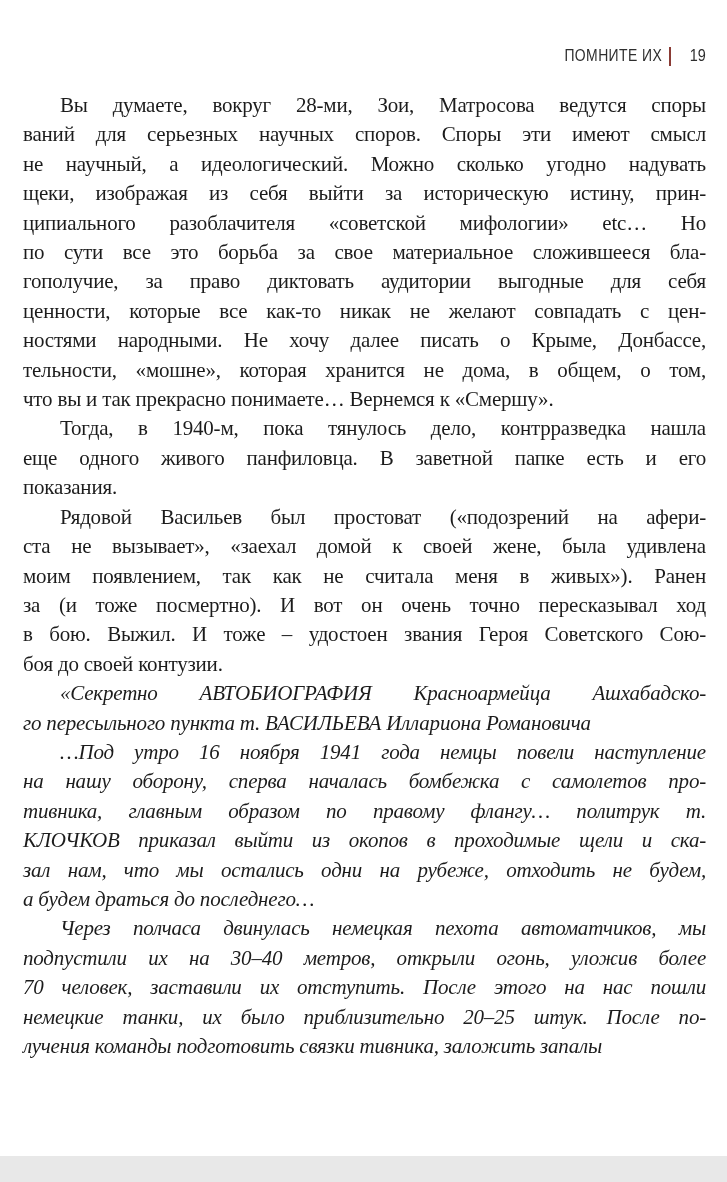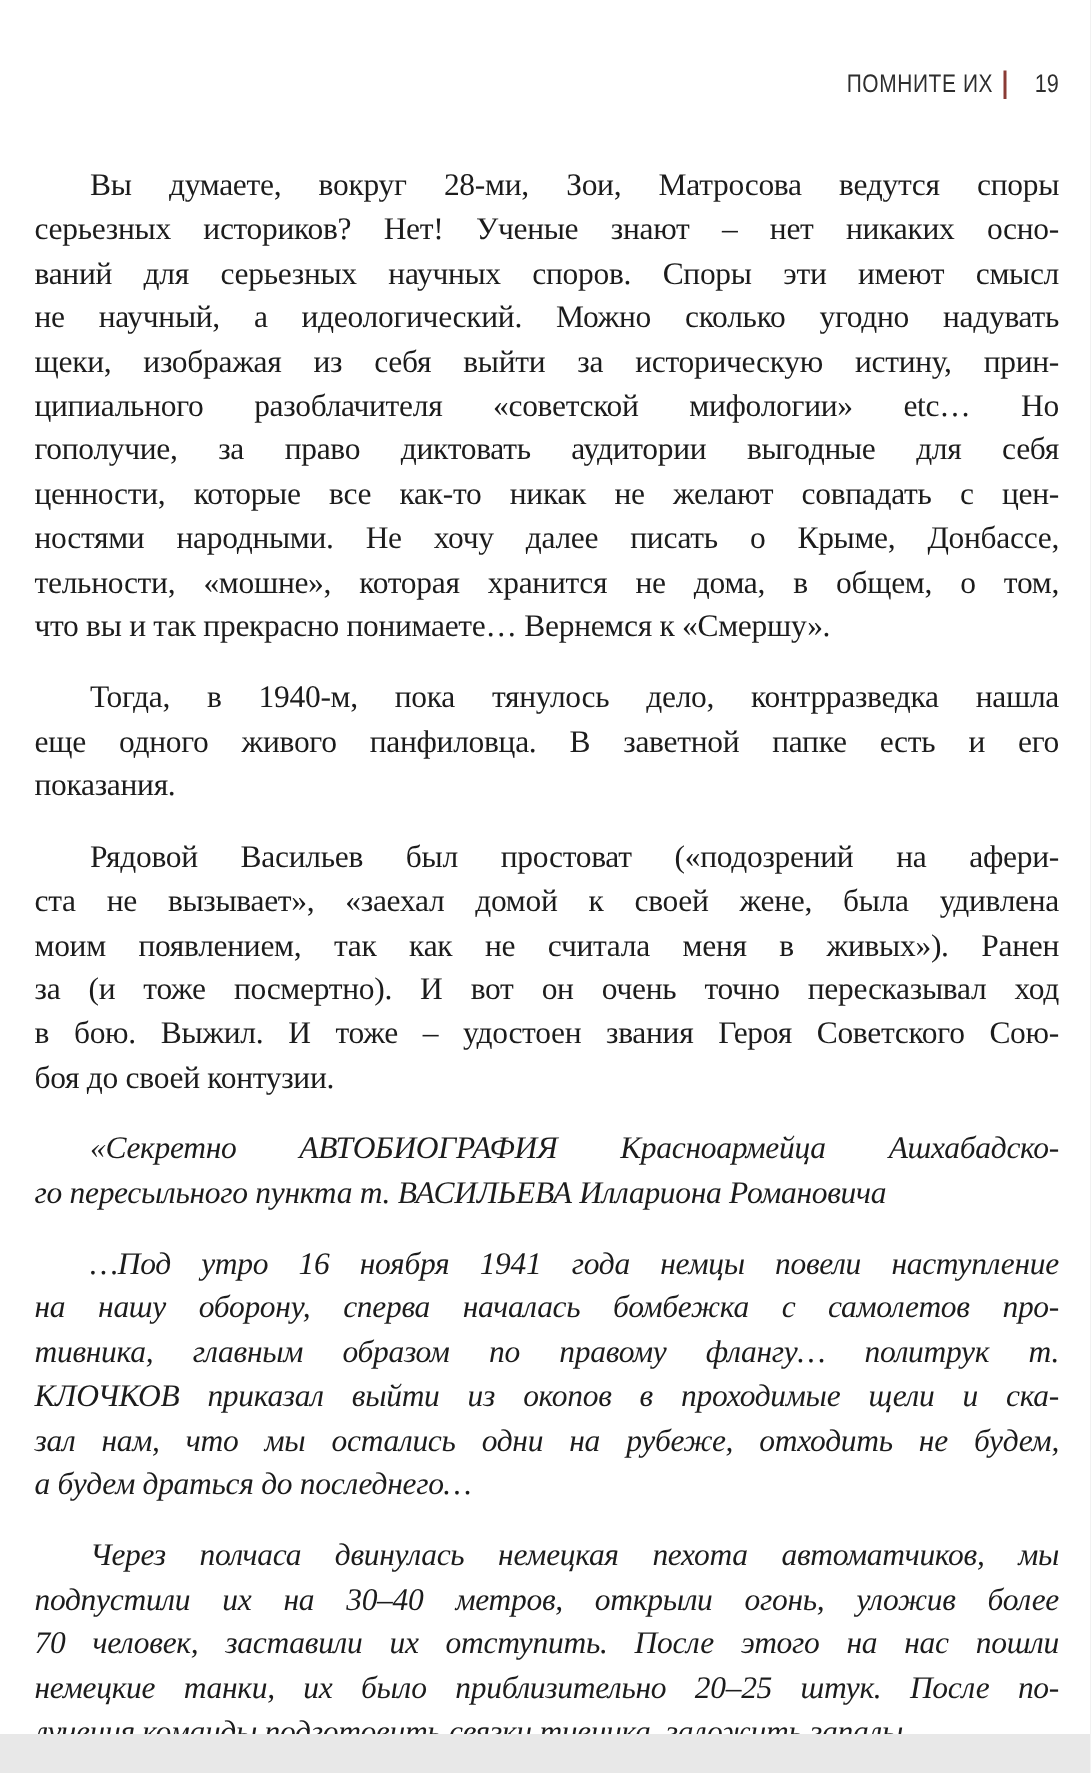--- a/index.html
+++ b/index.html
@@ -61,42 +61,42 @@
     letter-spacing: -0.2px;
   }
   .para { margin: 0; }
   .para.italic { font-style: italic; }
   .line {
     text-align: justify;
     text-align-last: justify;
     white-space: normal;
   }
   .line.last { text-align-last: left; }
-  .line.first { text-indent: 37px; margin-top: 18px; }
+  .line.first { text-indent: 37px; }
 </style>
 </head>
 <body>
 
 <div class="page" style="background: rgb(255, 255, 255); color: rgb(28, 28, 28);">
 
   <div class="header">
     <span class="running-title">ПОМНИТЕ ИХ</span>
     <span class="divider" style="background: rgb(138, 59, 53);"></span>
     <span class="page-number">19</span>
   </div>
 
   <main class="body-text">
 
   <div class="para normal">
         <div class="line first">Вы думаете, вокруг 28-ми, Зои, Матросова ведутся споры</div>
-        <div class="line">серьезных историков? Нет! Ученые знают – нет никаких осно-</div>
         <div class="line">ваний для серьезных научных споров. Споры эти имеют смысл</div>
         <div class="line">не научный, а идеологический. Можно сколько угодно надувать</div>
         <div class="line">щеки, изображая из себя выйти за историческую истину, прин-</div>
         <div class="line">ципиального разоблачителя «советской мифологии» etc… Но</div>
+        <div class="line">по сути все это борьба за свое материальное сложившееся бла-</div>
         <div class="line">гополучие, за право диктовать аудитории выгодные для себя</div>
         <div class="line">ценности, которые все как-то никак не желают совпадать с цен-</div>
         <div class="line">ностями народными. Не хочу далее писать о Крыме, Донбассе,</div>
         <div class="line">тельности, «мошне», которая хранится не дома, в общем, о том,</div>
         <div class="line last">что вы и так прекрасно понимаете… Вернемся к «Смершу».</div>
       </div>
       <div class="para normal">
         <div class="line first">Тогда, в 1940-м, пока тянулось дело, контрразведка нашла</div>
         <div class="line">еще одного живого панфиловца. В заветной папке есть и его</div>
         <div class="line last">показания.</div>

